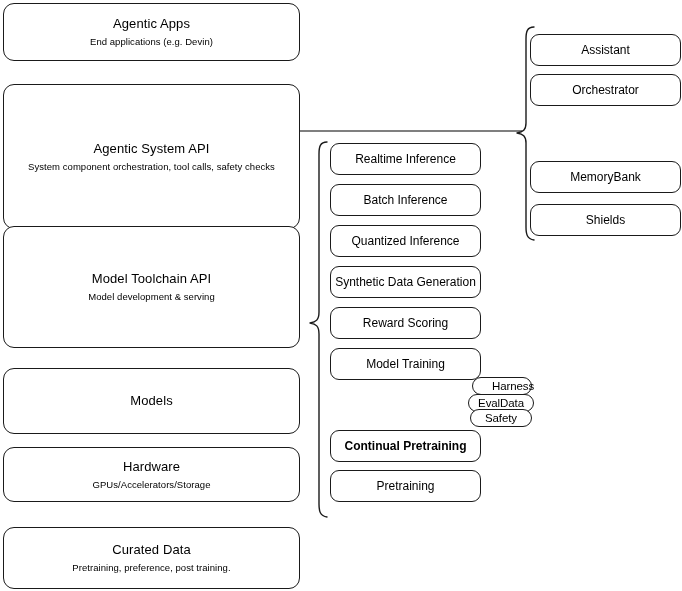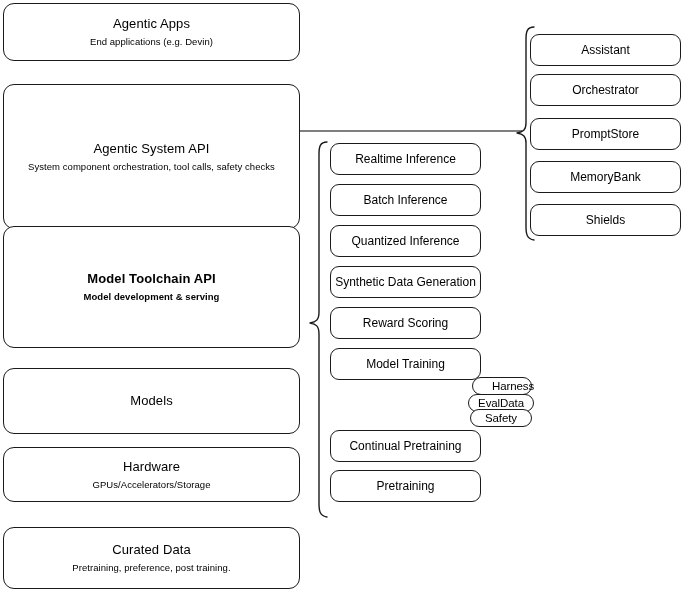--- a/index.html
+++ b/index.html
@@ -94,21 +94,21 @@
   <div class="node stack-node" style="top:3px; height:58px;">
     <div class="stack-title">Agentic Apps</div>
     <div class="stack-sub">End applications (e.g. Devin)</div>
   </div>
 
   <div class="node stack-node" style="top:84px; height:145px;">
     <div class="stack-title">Agentic System API</div>
     <div class="stack-sub">System component orchestration, tool calls, safety checks</div>
   </div>
 
-  <div class="node stack-node" style="top:226px; height:122px;font-weight:bold;">
+  <div class="node stack-node" style="top:226px; height:122px;">
     <div class="stack-title">Model Toolchain API</div>
     <div class="stack-sub">Model development &amp; serving</div>
   </div>
 
   <div class="node stack-node" style="top:368px; height:66px;">
     <div class="stack-title">Models</div>
   </div>
 
   <div class="node stack-node" style="top:447px; height:55px;">
     <div class="stack-title">Hardware</div>
@@ -161,21 +161,21 @@
   </div>
   <div class="node pill-node mid-node" style="top:266px;">
     <span>Synthetic Data Generation</span>
   </div>
   <div class="node pill-node mid-node" style="top:307px;">
     <span>Reward Scoring</span>
   </div>
   <div class="node pill-node mid-node" style="top:348px;">
     <span>Model Training</span>
   </div>
-  <div class="node pill-node mid-node" style="top:430px;">
+  <div class="node pill-node mid-node" style="top:430px;font-weight:bold;">
     <span>Continual Pretraining</span>
   </div>
   <div class="node pill-node mid-node" style="top:470px;">
     <span>Pretraining</span>
   </div>
 
   <div class="tag-node" style="left:472px; top:377px; width:60px;padding-left:22px;">
     <span>Harness</span>
   </div>
   <div class="tag-node" style="left:468px; top:394px; width:66px;">
@@ -184,23 +184,20 @@
   <div class="tag-node" style="left:470px; top:409px; width:62px;">
     <span>Safety</span>
   </div>
 
   <div class="node pill-node right-node" style="top:34px;align-items:center;">
     <span>Assistant</span>
   </div>
   <div class="node pill-node right-node" style="top:74px;">
     <span>Orchestrator</span>
   </div>
-  <div class="node pill-node right-node" style="top:118px;">
-    <span>PromptStore</span>
-  </div>
   <div class="node pill-node right-node" style="top:161px;">
     <span>MemoryBank</span>
   </div>
   <div class="node pill-node right-node" style="top:204px;">
     <span>Shields</span>
   </div>
 
 </div>
 
 </body></html>

